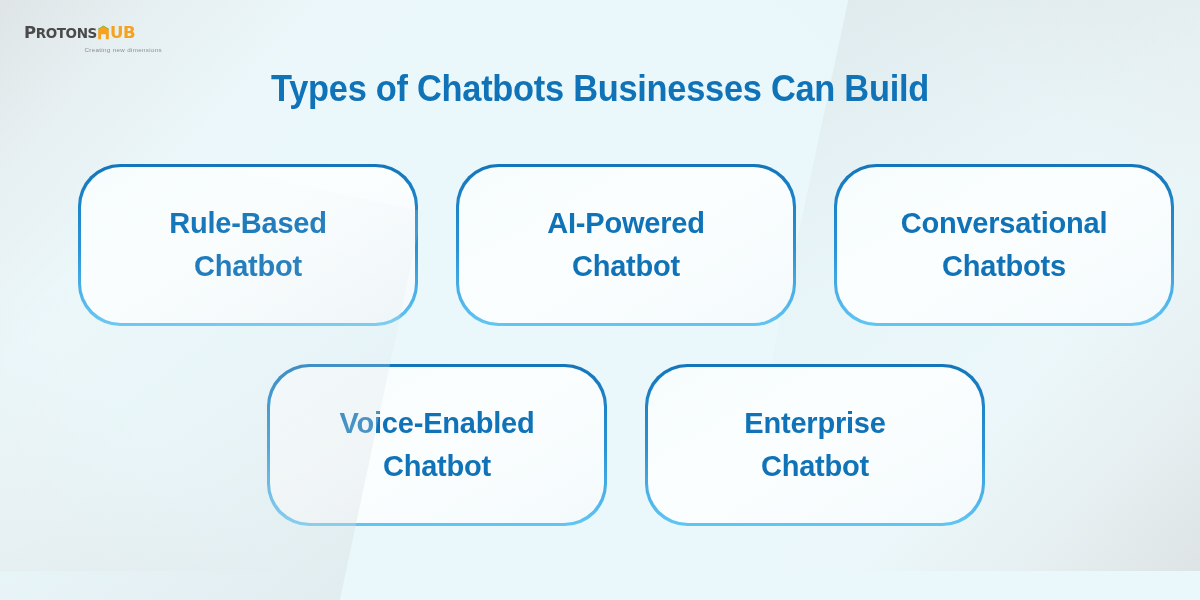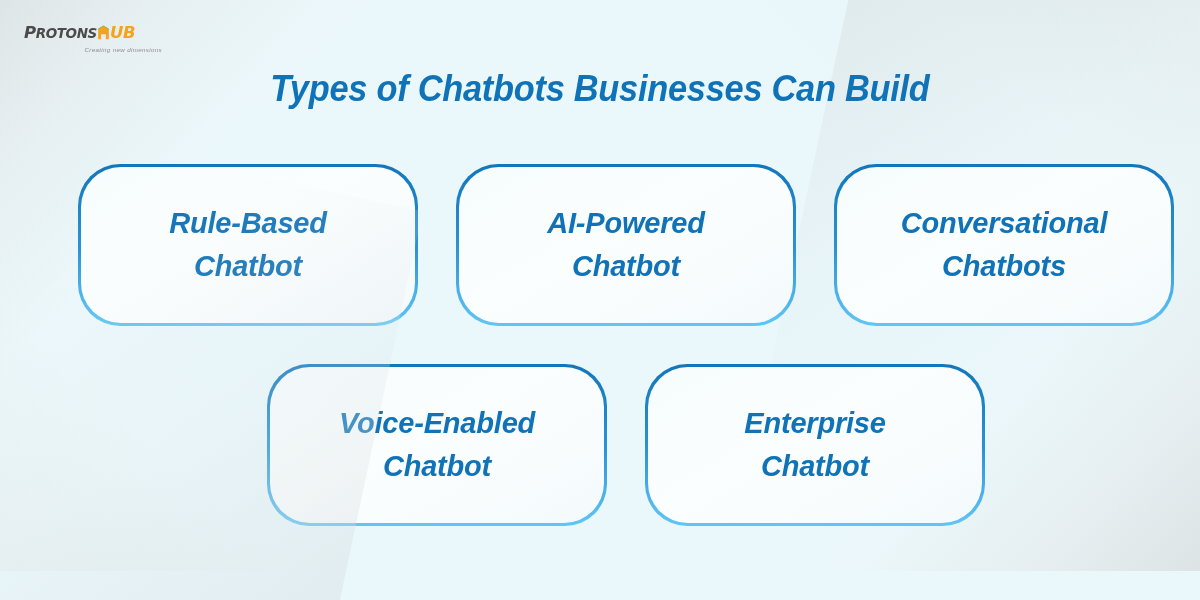--- a/index.html
+++ b/index.html
@@ -33,21 +33,20 @@
         rgba(229,236,238,0.78) 90%,
         rgba(221,227,229,0.97) 100%),
       linear-gradient(43deg,
         rgba(228,234,236,0.55) 0%,
         rgba(234,245,248,0.18) 16%,
         rgba(234,248,251,0.00) 33%,
         rgba(234,248,251,0.00) 67%,
         rgba(233,241,244,0.20) 85%,
         rgba(226,233,235,0.60) 100%),
       #eaf8fb;
-    font-style: italic;
   }
   #canvas::before {
     content:"";
     position:absolute;
     top:-120px; right:-140px;
     width:520px; height:560px;
     background:linear-gradient(135deg, rgba(208,216,219,0.55) 0%, rgba(226,234,236,0.22) 45%, rgba(234,248,251,0) 72%);
     transform:rotate(12deg);
     pointer-events:none;
   }

